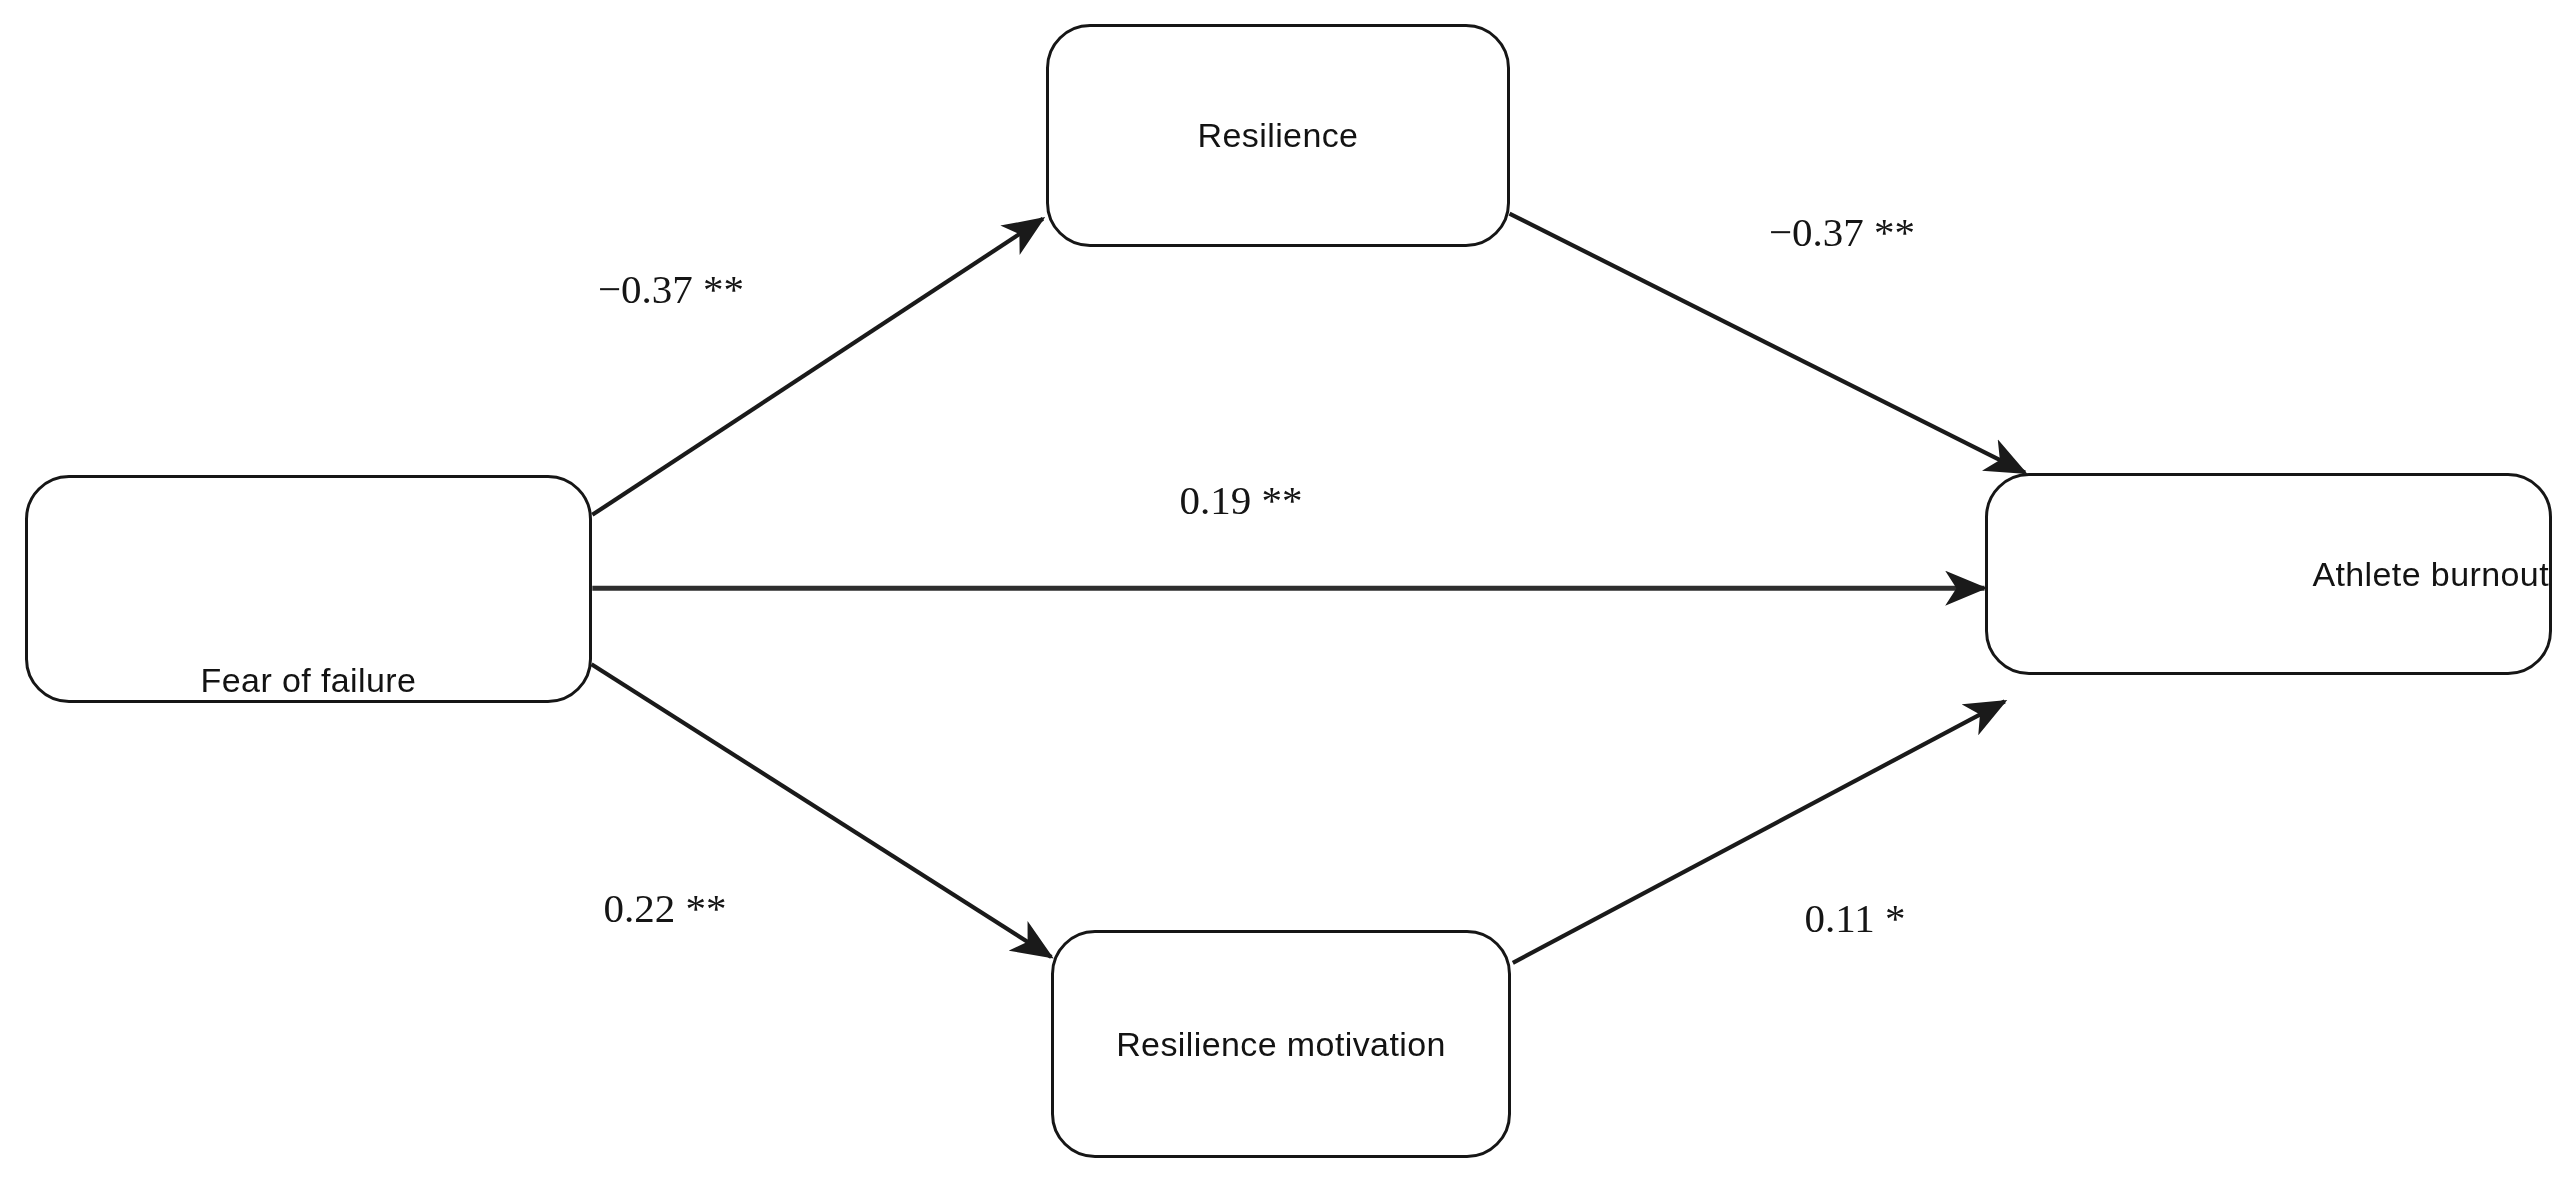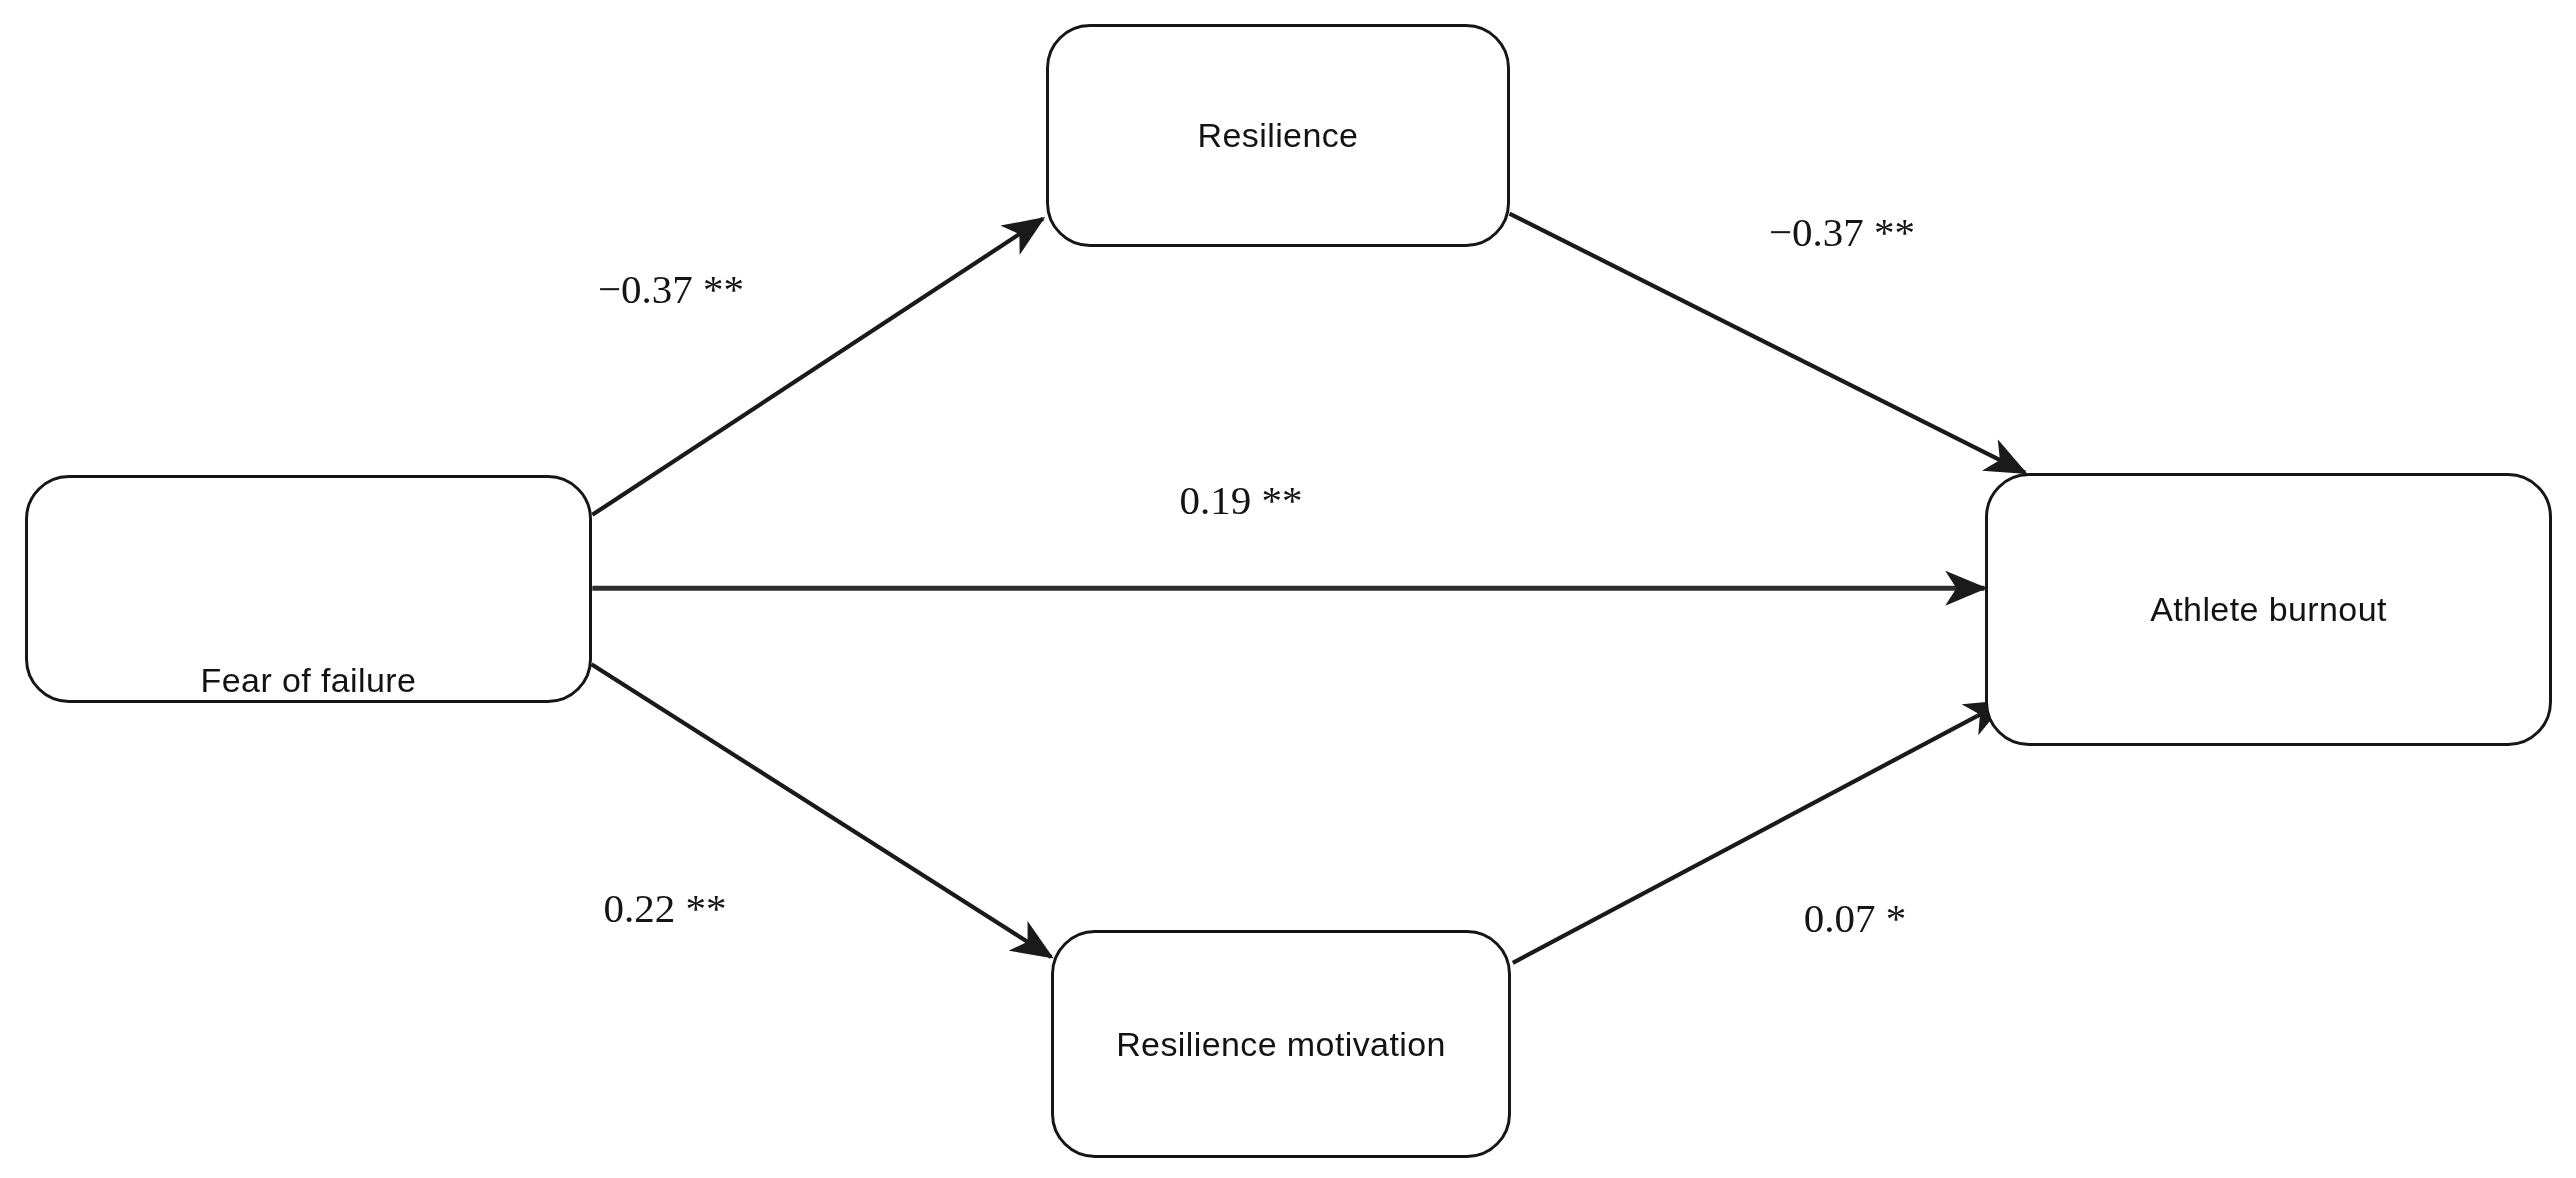--- a/index.html
+++ b/index.html
@@ -30,21 +30,21 @@
     background: #ffffff;
     display: flex;
     align-items: center;
     justify-content: center;
     font-size: 34px;
     color: #131313;
     letter-spacing: 0.4px;
   }
   #node-fear-of-failure     { left: 25px;   top: 475px;  width: 567px; height: 228px; align-items: flex-end; }
   #node-resilience          { left: 1046px; top: 23.6px;   width: 464px; height: 223px; }
-  #node-athlete-burnout     { left: 1985px; top: 473px;  width: 567px; height: 273px; }
+  #node-athlete-burnout     { left: 1985px; top: 473px;  width: 567px; height: 202px; justify-content: flex-end; }
   #node-extrinsic-motivation{ left: 1051px; top: 930px; width: 460px; height: 228px; }
   .coef {
     position: absolute;
     transform: translate(-50%, -50%);
     font-family: "Liberation Serif", "DejaVu Serif", serif;
     font-size: 41px;
     color: #151515;
     white-space: nowrap;
   }
   #coef-ff-res { left: 671px;  top: 289px;  }
@@ -88,16 +88,16 @@
   </div>
 
   <div class="coef" id="coef-ff-res">−0.37 **</div>
 
   <div class="coef" id="coef-res-ab">−0.37 **</div>
 
   <div class="coef" id="coef-ff-ab">0.19 **</div>
 
   <div class="coef" id="coef-ff-em">0.22 **</div>
 
-  <div class="coef" id="coef-em-ab">0.07 *</div>
+  <div class="coef" id="coef-em-ab">0.11 *</div>
 
 </div>
 
 
 </body></html>

